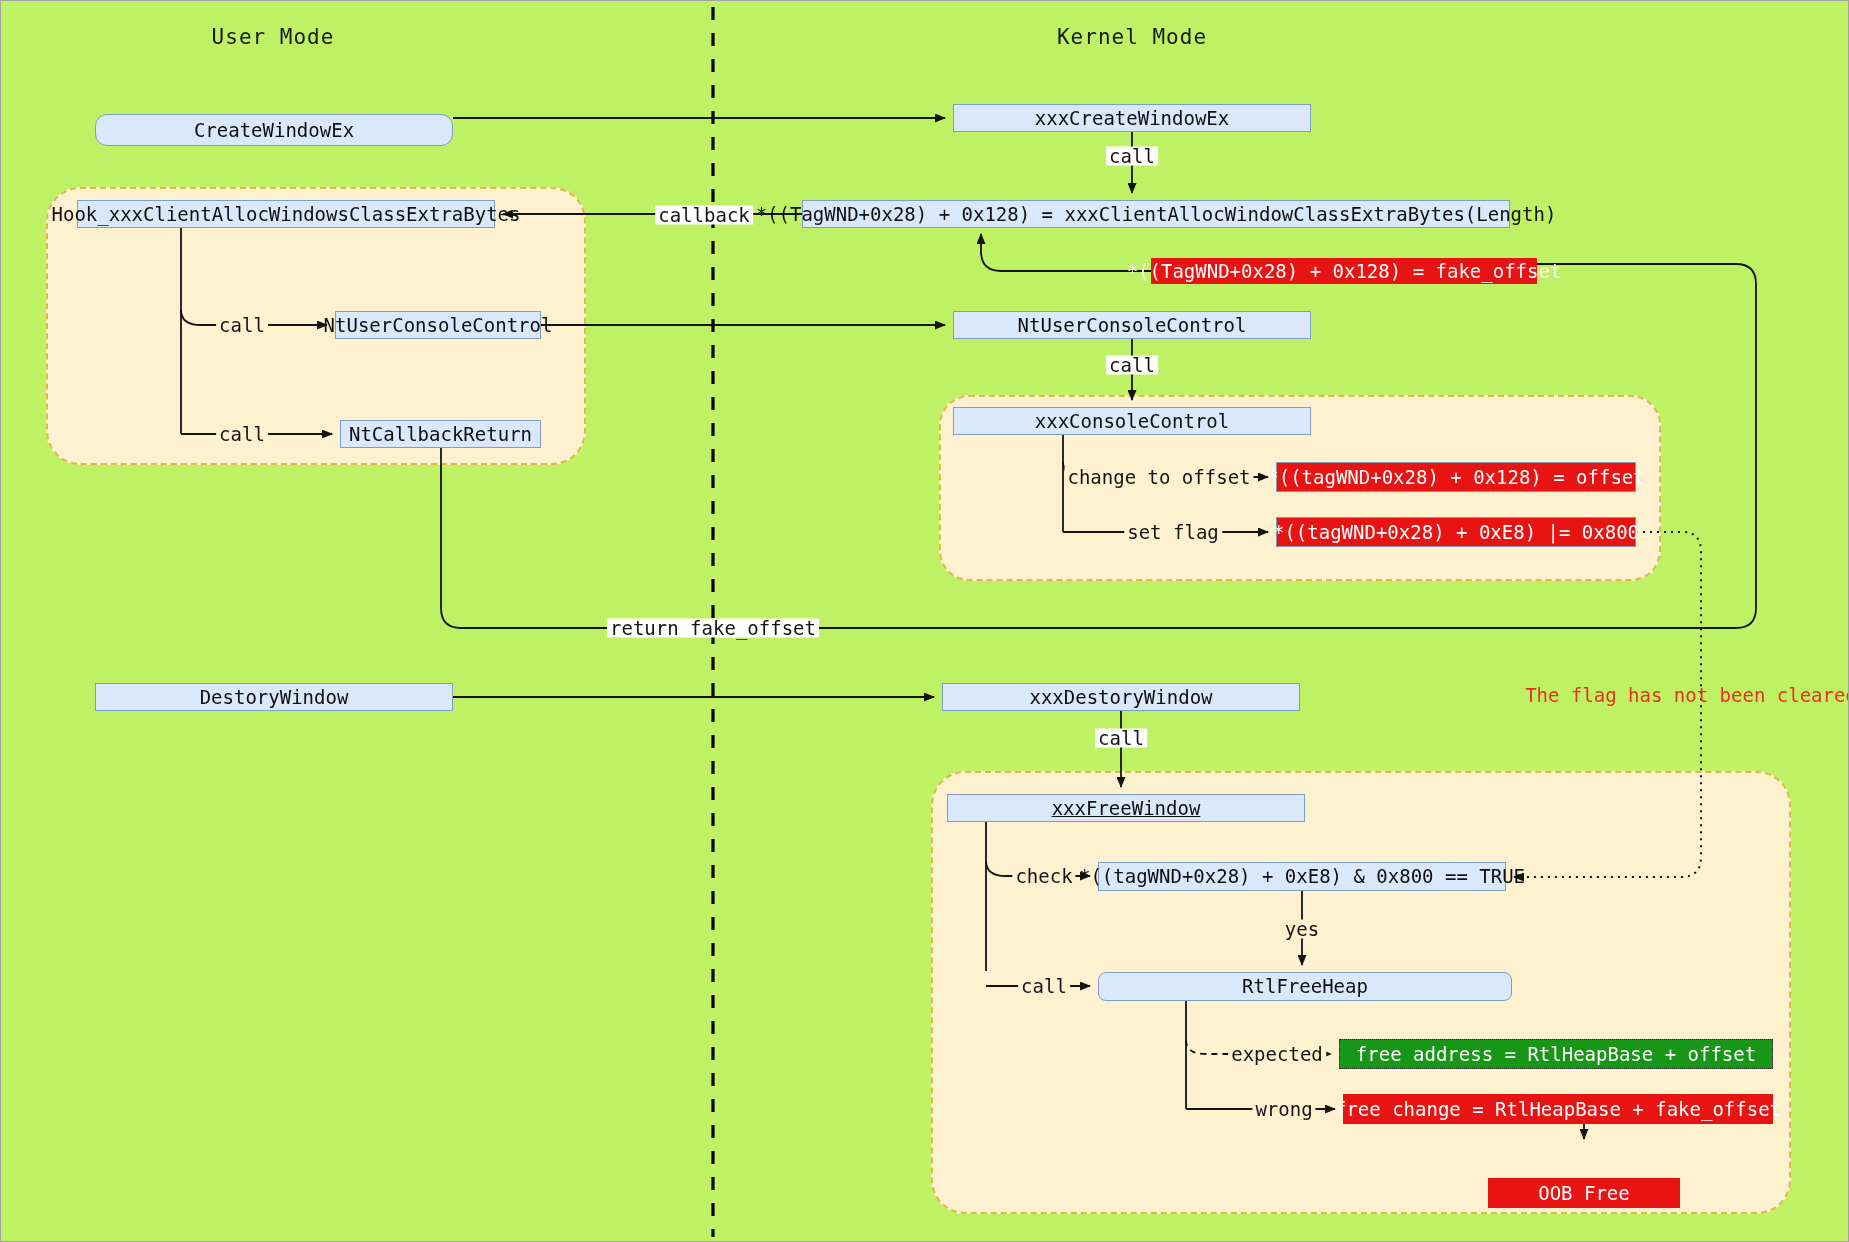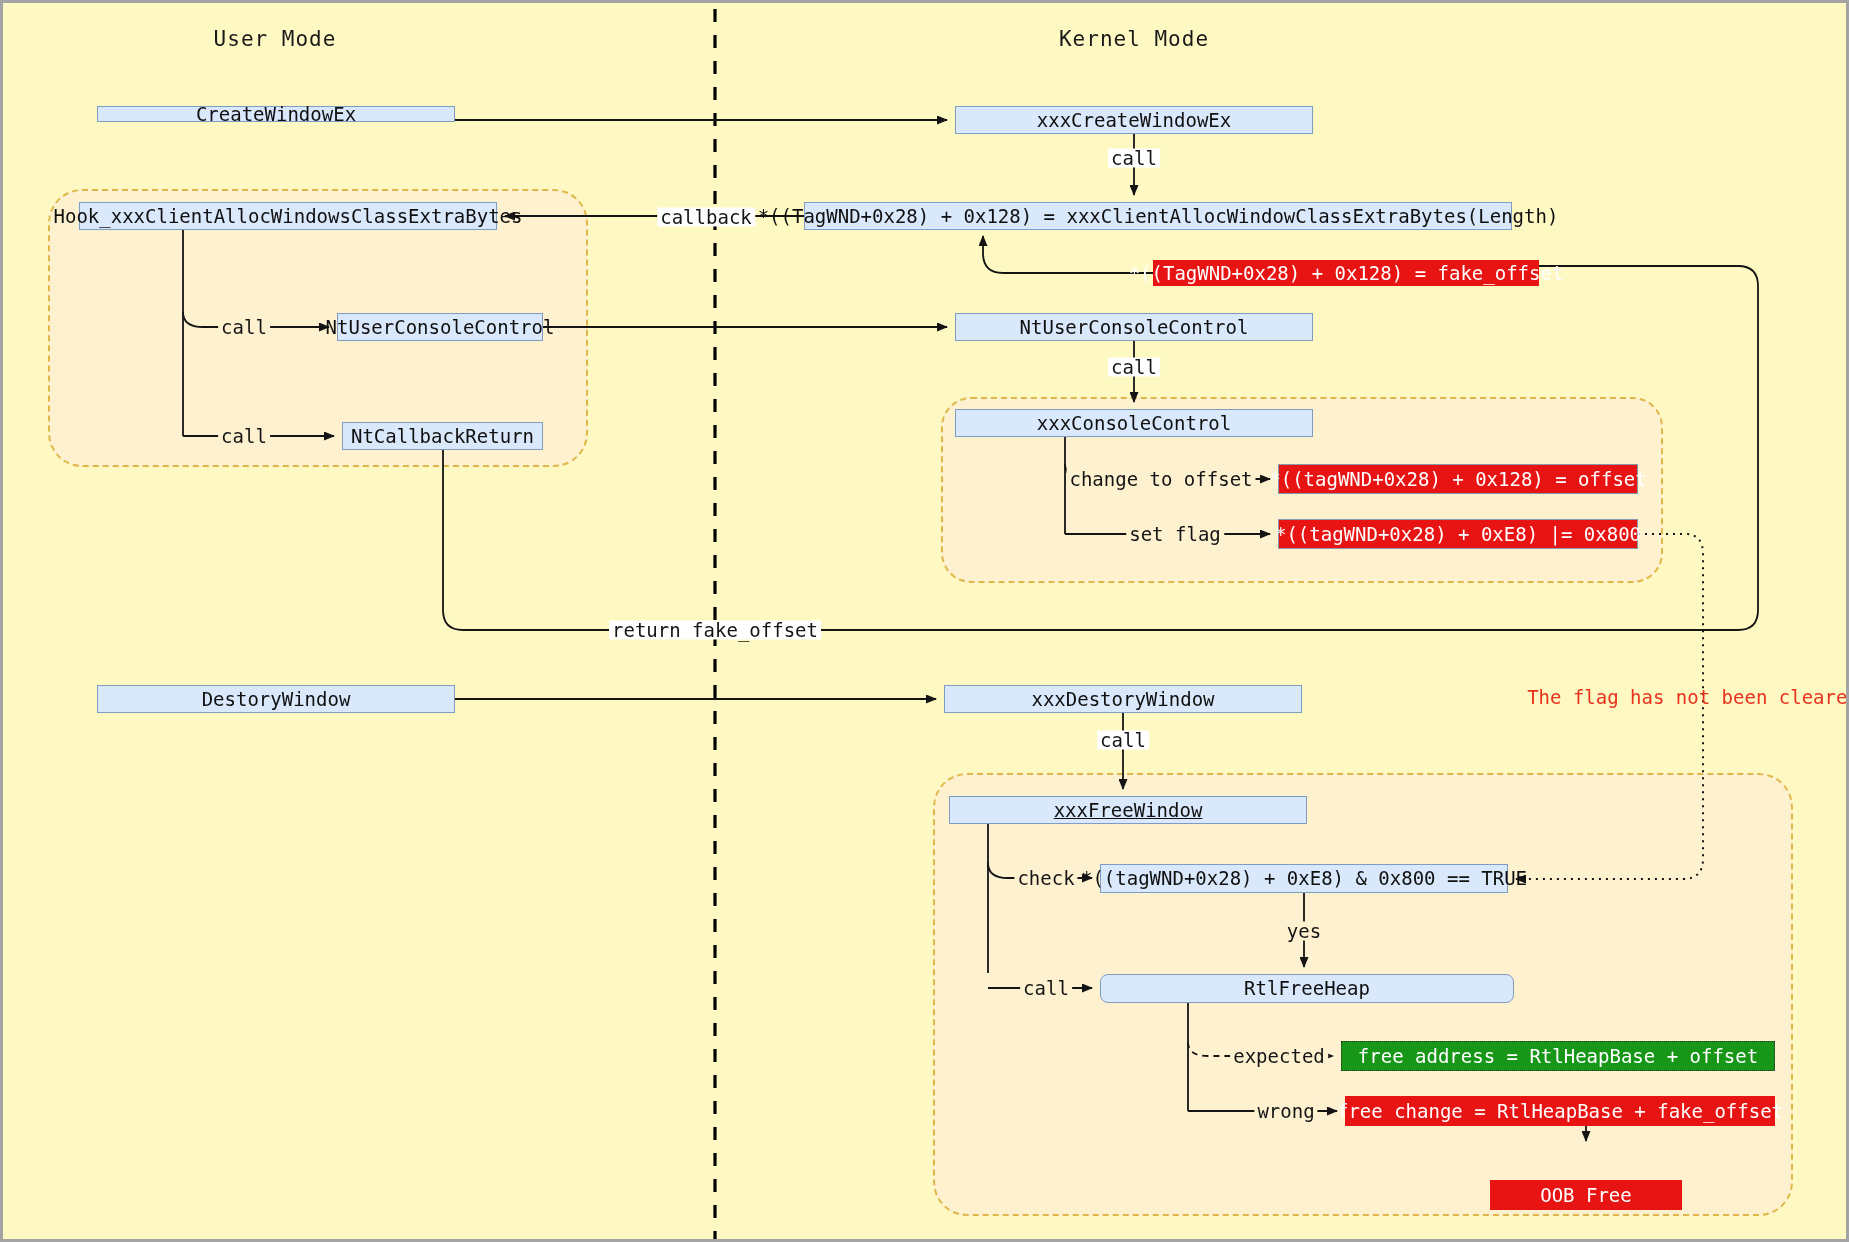--- a/index.html
+++ b/index.html
@@ -5,22 +5,22 @@
 <style>
   html,body{margin:0;padding:0;background:#ffffff;}
   body{
     font-family:"DejaVu Sans Mono","Liberation Mono",monospace;
     width:1849px;height:1242px;
   }
   #canvas{
     position:relative;
     width:1849px;height:1242px;
     box-sizing:border-box;
-    border:3px solid #a3a3a3;
-    background:#fef9c3;
+    border:1px solid #a3a3a3;
+    background:#bef264;
     overflow:hidden;
   }
   svg.layer{
     position:absolute;left:0;top:0;
     width:1849px;height:1242px;
     pointer-events:none;
   }
   .lane-title{
     position:absolute;
     font-size:21px;
@@ -145,21 +145,21 @@
 
       <path d="M1583,1123 L1583,1138" marker-end="url(#arr)"></path>
 
       <path d="M1635,531 L1682,531 Q1700,531 1700,551 L1700,856 Q1700,876 1680,876 L1513,876" stroke-dasharray="2 5" stroke-width="2" marker-end="url(#arrd)"></path>
     </g>
   </svg>
 
   <div class="lane-title" style="left: 272px; top: 24px;">User Mode</div>
   <div class="lane-title" style="left: 1131px; top: 24px;">Kernel Mode</div>
 
-  <div class="node n-blue" style="left: 94px; top: 103px; width: 358px; height: 16px;">CreateWindowEx</div>
+  <div class="node n-blue" style="left: 94px; top: 113px; width: 358px; height: 32px; border-radius: 12px;">CreateWindowEx</div>
   <div class="node n-blue" style="left: 952px; top: 103px; width: 358px; height: 28px;">xxxCreateWindowEx</div>
   <div class="node n-blue" style="left: 76px; top: 199px; width: 418px; height: 28px;">Hook_xxxClientAllocWindowsClassExtraBytes</div>
   <div class="node n-blue" style="left: 801px; top: 199px; width: 708px; height: 28px;">*((TagWND+0x28) + 0x128) = xxxClientAllocWindowClassExtraBytes(Length)</div>
   <div class="node n-red-plain" style="left: 1150px; top: 257px; width: 386px; height: 26px;">*((TagWND+0x28) + 0x128) = fake_offset</div>
   <div class="node n-blue" style="left: 334px; top: 310px; width: 206px; height: 28px;">NtUserConsoleControl</div>
   <div class="node n-blue" style="left: 952px; top: 310px; width: 358px; height: 28px;">NtUserConsoleControl</div>
   <div class="node n-blue" style="left: 339px; top: 419px; width: 201px; height: 28px;">NtCallbackReturn</div>
   <div class="node n-blue" style="left: 952px; top: 406px; width: 358px; height: 28px;">xxxConsoleControl</div>
   <div class="node n-red" style="left: 1275px; top: 461px; width: 360px; height: 30px;">*((tagWND+0x28) + 0x128) = offset</div>
   <div class="node n-red" style="left: 1275px; top: 516px; width: 360px; height: 30px;">*((tagWND+0x28) + 0xE8) |= 0x800</div>

